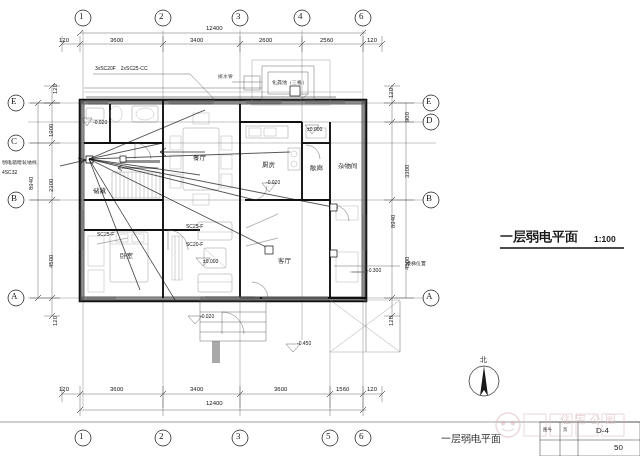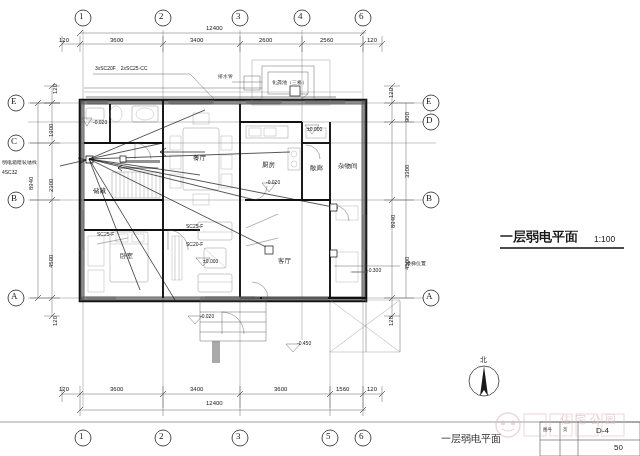--- a/index.html
+++ b/index.html
@@ -490,21 +490,21 @@
     <div class="lbl tiny" style="left:218px;top:74px;">排水管</div>
     <div class="lbl tiny" style="left:272px;top:80px;">化粪池（三格）</div>
     <div class="lbl tiny" style="left:2px;top:160px;">弱电箱暗装墙线</div>
     <div class="lbl tiny" style="left:2px;top:170px;">4SC32</div>
     <div class="lbl tiny" style="left:406px;top:261px;">楼梯位置</div>
     <div class="lbl tiny" style="left:186px;top:224px;">SC25-F</div>
     <div class="lbl tiny" style="left:186px;top:242px;">SC20-F</div>
     <div class="lbl tiny" style="left:97px;top:232px;">SC25-F</div>
 
     <div class="lbl ttl" style="left:500px;top:230px;">一层弱电平面</div>
-    <div class="lbl ttl2" style="left:594px;top:235px;">1:100</div>
+    <div class="lbl ttl2" style="left:594px;top:235px;font-weight:bold;">1:100</div>
 
     <div class="lbl tiny" style="left:480px;top:356px;font-size:7px;">北</div>
 
     <div class="lbl cn" style="left:441px;top:434px;font-size:10px;">一层弱电平面</div>
 
     <div class="lbl tiny" style="left:543px;top:428px;font-size:4.5px;">图号</div>
     <div class="lbl tiny" style="left:563px;top:428px;font-size:4.5px;">页</div>
     <div class="lbl tiny" style="left:596px;top:427px;font-size:8px;">D-4</div>
     <div class="lbl tiny" style="left:602px;top:444px;font-size:8px;margin-left:12px;">50</div>
 

